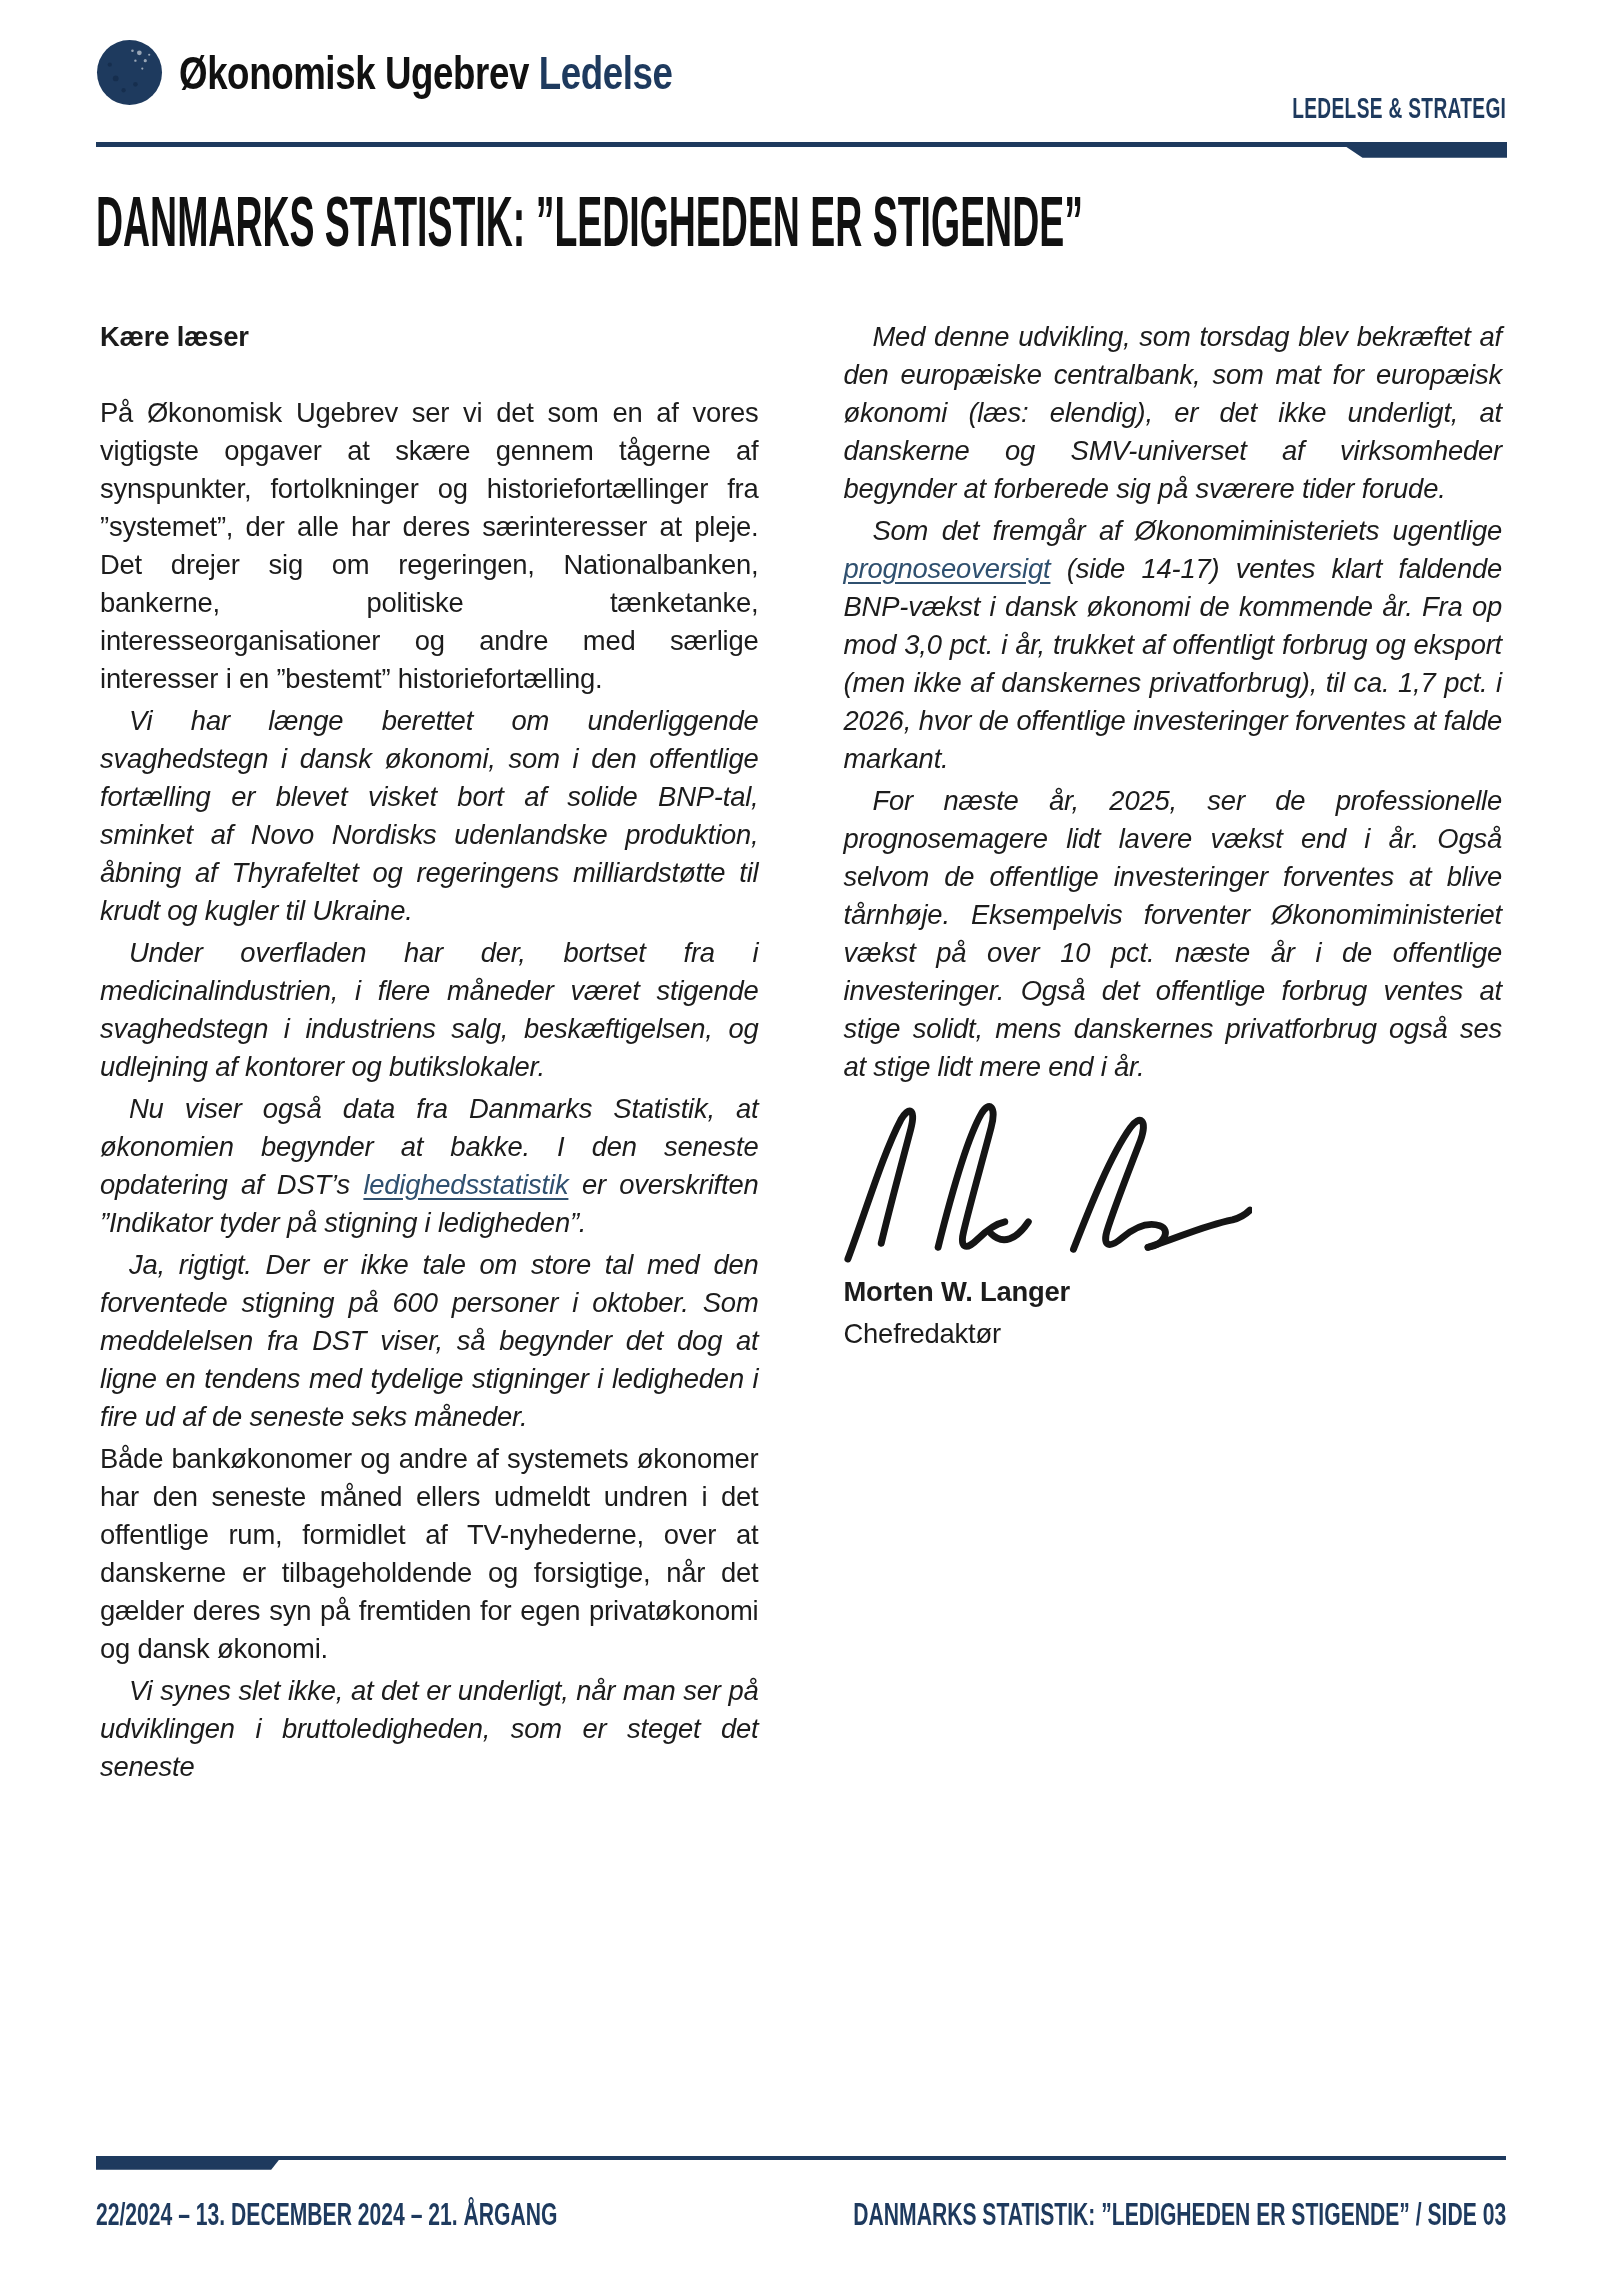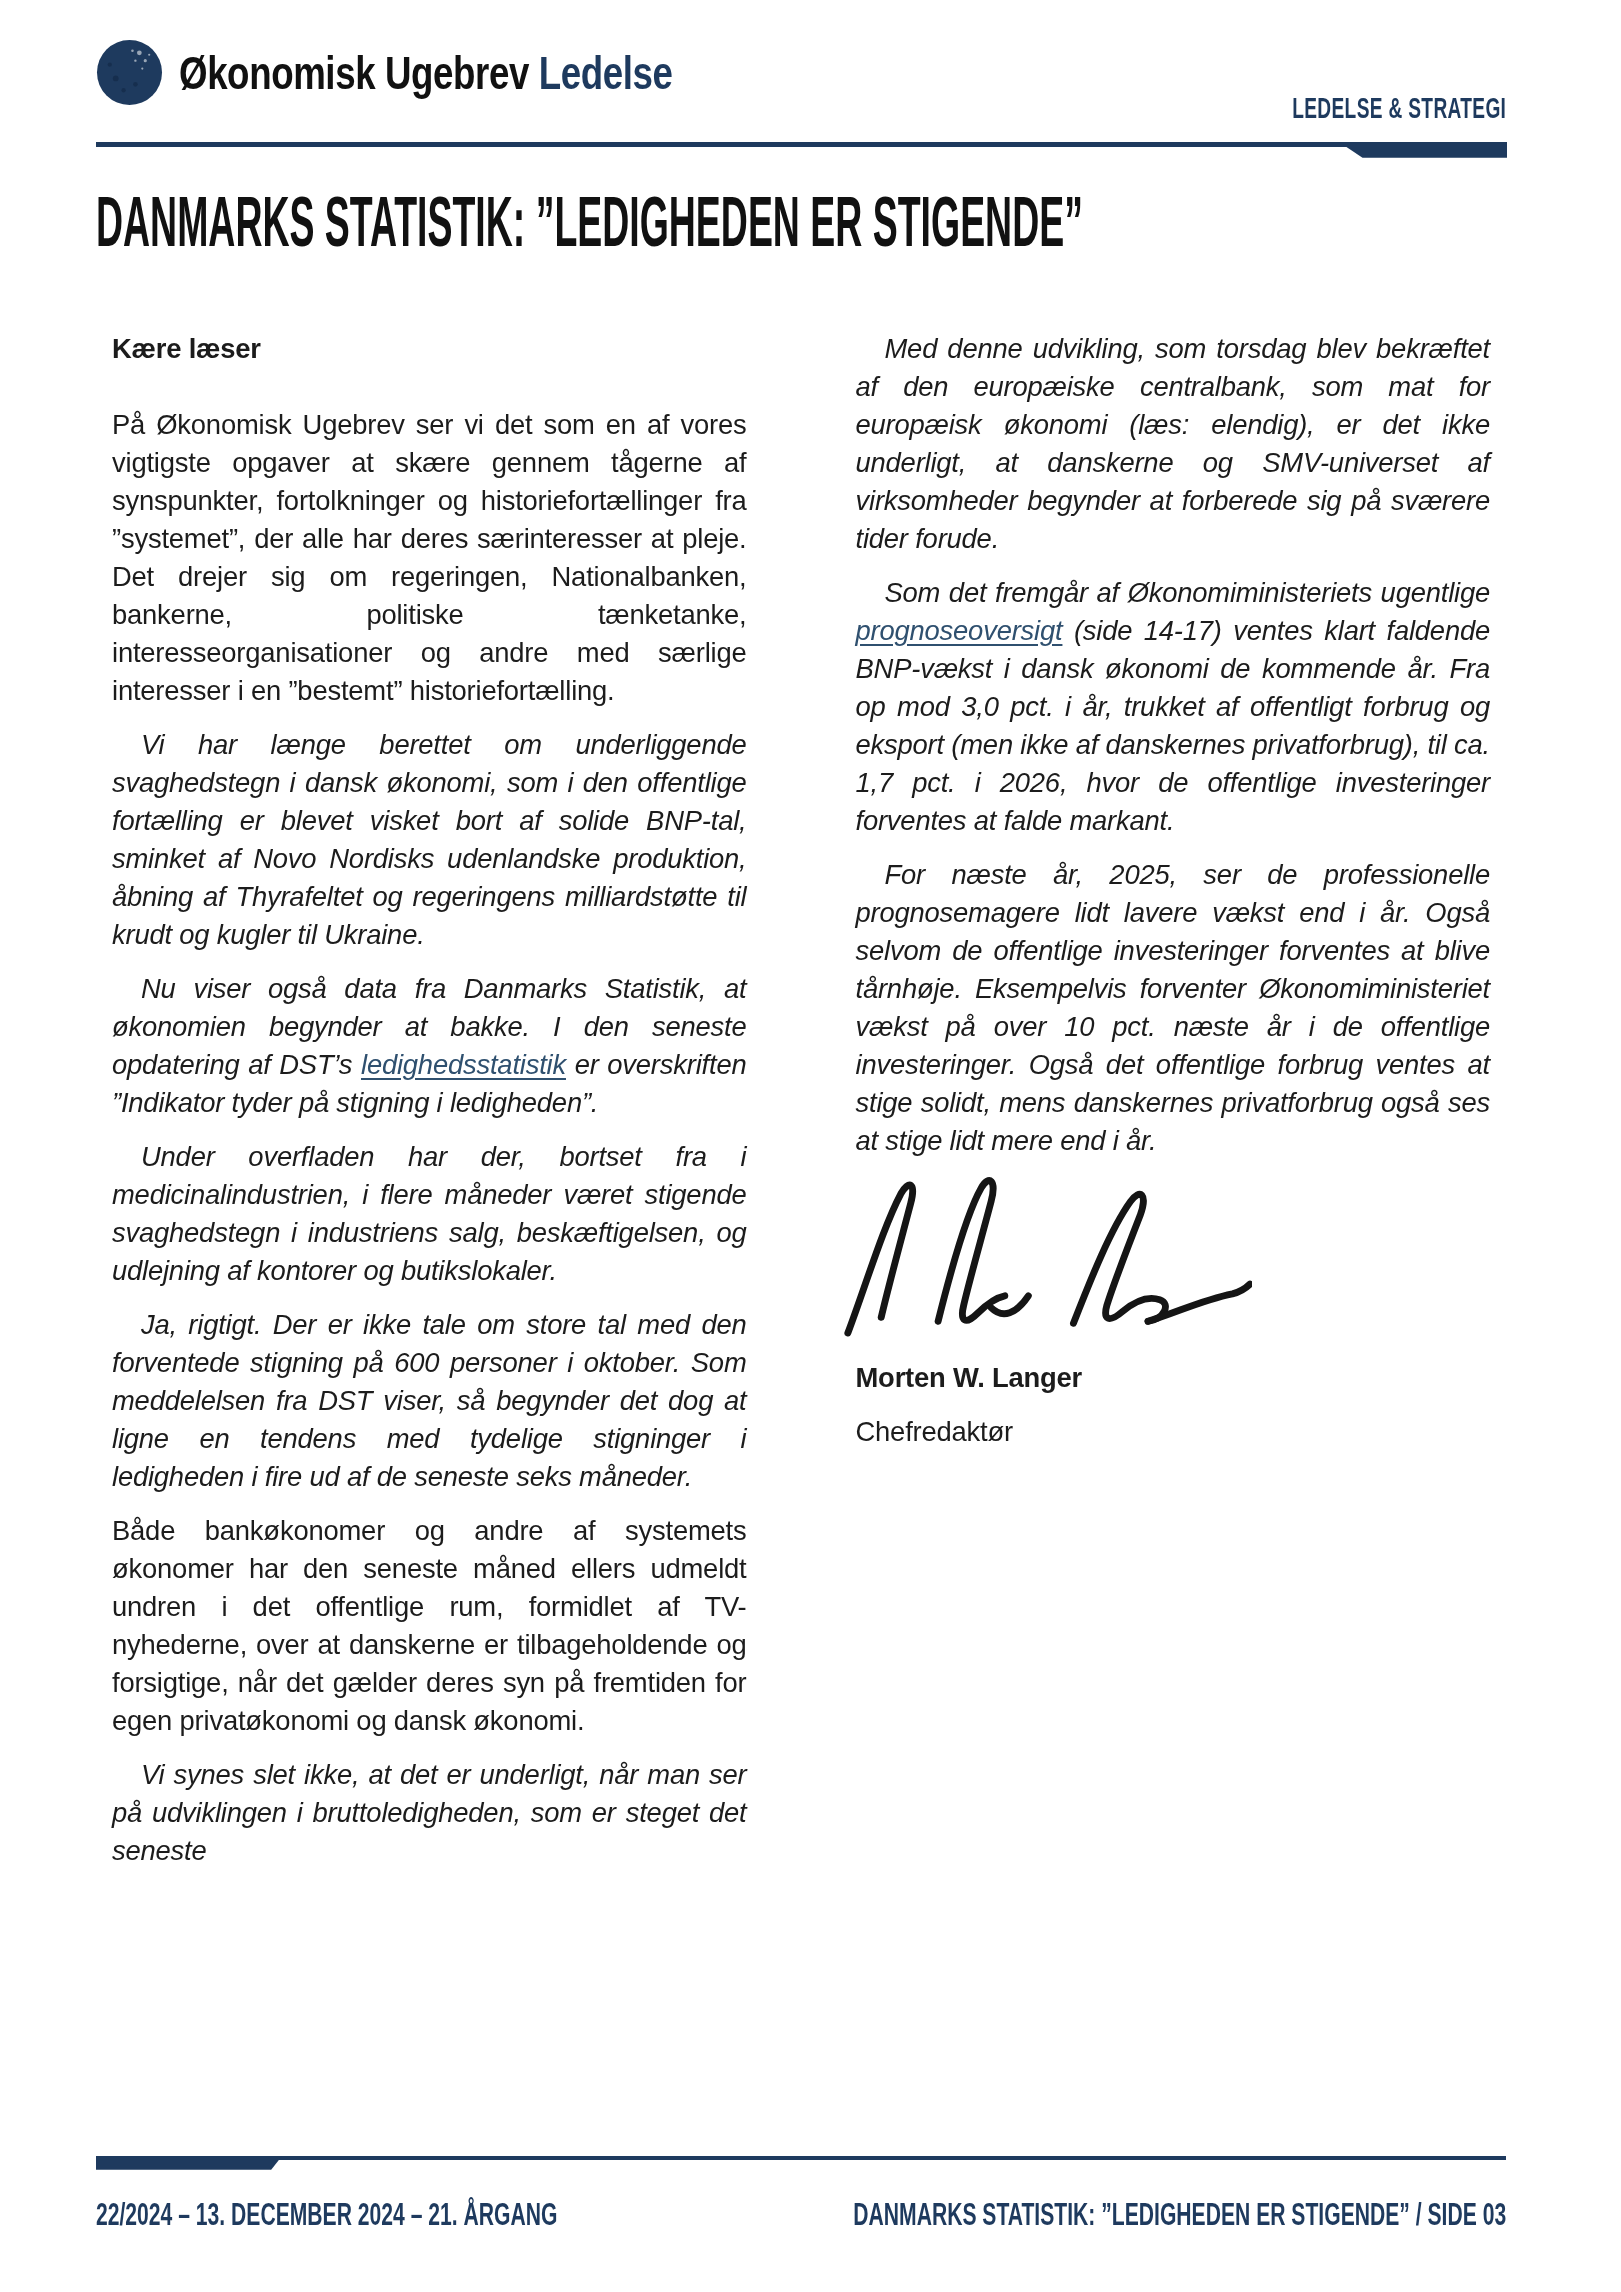--- a/index.html
+++ b/index.html
@@ -39,21 +39,21 @@
 
   
   .columns {
     position:absolute; left:96px; top:314px; width:1410px;
     display:flex; gap:77px;
   }
   .col {
     width:667px; font-size:27.4px; line-height:38px; letter-spacing:-0.2px;
     text-align:justify; hyphens:auto; -webkit-hyphens:auto;
   }
-  .col p { margin:16px; }
+  .col p { margin:4px; }
   .col p.gap { margin-top:38px; }
   .col p.indent { text-indent:29px;font-style:italic; }
   .col p.bold { font-weight:700; }
   a.inline-link { color:#2f506f; text-decoration:underline; text-underline-offset:3.9px; }
 
   .signature { margin-top:15.7px; margin-bottom:3.9px; }
   .signature svg { display:block; }
   .signoff-name { font-weight:700; text-align:left !important; }
   .signoff-role { text-align:left; }
 
@@ -106,22 +106,22 @@
   <div class="rule-thick"></div>
 
   <h1 class="title" style="margin:0;">DANMARKS STATISTIK: ”LEDIGHEDEN ER STIGENDE”</h1>
 
   <div class="columns">
     <div class="col">
       <div>
           <p class="bold"><span>Kære læser</span></p>
           <p class="gap"><span>På Økonomisk Ugebrev ser vi det som en af vores vigtigste opgaver at skære gennem tågerne af synspunkter, fortolkninger og historiefortællinger fra ”systemet”, der alle har deres særinteresser at pleje. Det drejer sig om regeringen, Nationalbanken, bankerne, politiske tænketanke, interesseorganisationer og andre med særlige interesser i en ”bestemt” historiefortælling.</span></p>
           <p class="indent"><span>Vi har længe berettet om underliggende svaghedstegn i dansk økonomi, som i den offentlige fortælling er blevet visket bort af solide BNP-tal, sminket af Novo Nordisks udenlandske produktion, åbning af Thyrafeltet og regeringens milliardstøtte til krudt og kugler til Ukraine.</span></p>
+          <p class="indent"><span>Under overfladen har der, bortset fra i medicinalindustrien, i flere måneder været stigende svaghedstegn i industriens salg, beskæftigelsen, og udlejning af kontorer og butikslokaler.</span></p>
           <p class="indent"><span>Nu viser også data fra Danmarks Statistik, at økonomien begynder at bakke. I den seneste opdatering af DST’s </span><a href="#" class="inline-link">ledighedsstatistik</a><span> er overskriften ”Indikator tyder på stigning i ledigheden”.</span></p>
-          <p class="indent"><span>Under overfladen har der, bortset fra i medicinalindustrien, i flere måneder været stigende svaghedstegn i industriens salg, beskæftigelsen, og udlejning af kontorer og butikslokaler.</span></p>
           <p class="indent"><span>Ja, rigtigt. Der er ikke tale om store tal med den forventede stigning på 600 personer i oktober. Som meddelelsen fra DST viser, så begynder det dog at ligne en tendens med tydelige stigninger i ledigheden i fire ud af de seneste seks måneder.</span></p>
           <p class=""><span>Både bankøkonomer og andre af systemets økonomer har den seneste måned ellers udmeldt undren i det offentlige rum, formidlet af TV-nyhederne, over at danskerne er tilbageholdende og forsigtige, når det gælder deres syn på fremtiden for egen privatøkonomi og dansk økonomi.</span></p>
           <p class="indent"><span>Vi synes slet ikke, at det er underligt, når man ser på udviklingen i bruttoledigheden, som er steget det seneste</span></p>
         </div>
     </div>
     <div class="col">
       <div>
           <p class="indent"><span>Med denne udvikling, som torsdag blev bekræftet af den europæiske centralbank, som mat for europæisk økonomi (læs: elendig), er det ikke underligt, at danskerne og SMV-universet af virksomheder begynder at forberede sig på sværere tider forude.</span></p>
           <p class="indent"><span>Som det fremgår af Økonomiministeriets ugentlige </span><a href="#" class="inline-link">prognoseoversigt</a><span> (side 14-17) ventes klart faldende BNP-vækst i dansk økonomi de kommende år. Fra op mod 3,0 pct. i år, trukket af offentligt forbrug og eksport (men ikke af danskernes privatforbrug), til ca. 1,7 pct. i 2026, hvor de offentlige investeringer forventes at falde markant.</span></p>
           <p class="indent"><span>For næste år, 2025, ser de professionelle prognosemagere lidt lavere vækst end i år. Også selvom de offentlige investeringer forventes at blive tårnhøje. Eksempelvis forventer Økonomiministeriet vækst på over 10 pct. næste år i de offentlige investeringer. Også det offentlige forbrug ventes at stige solidt, mens danskernes privatforbrug også ses at stige lidt mere end i år.</span></p>

